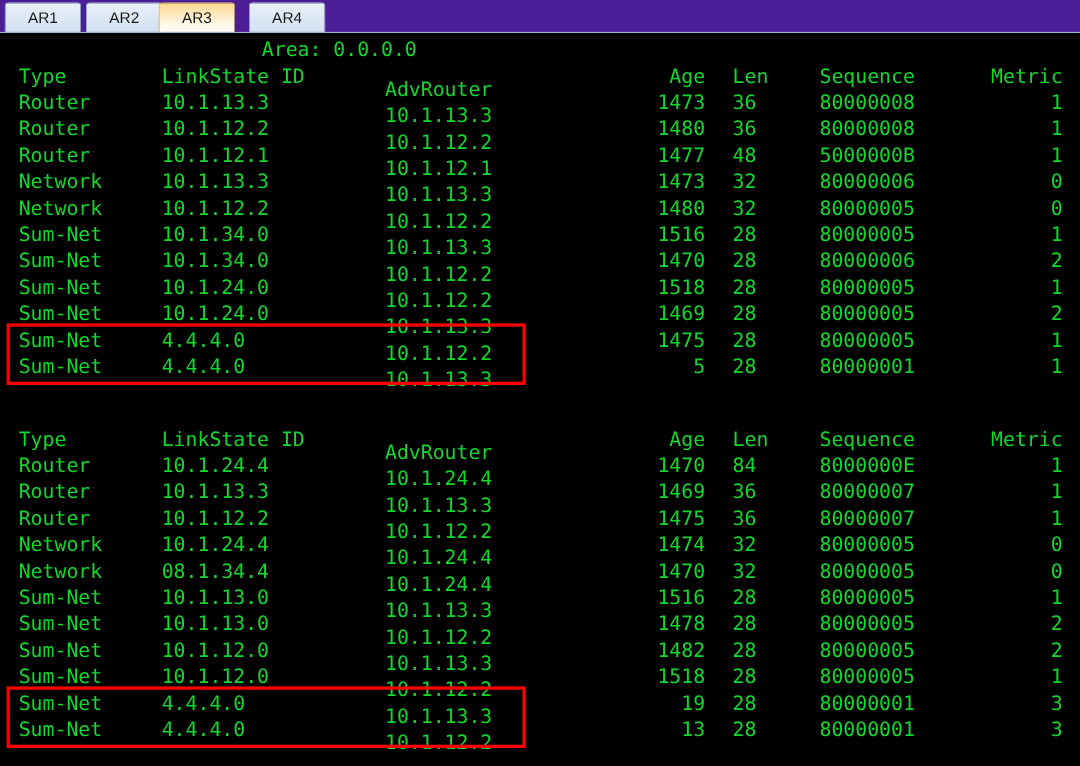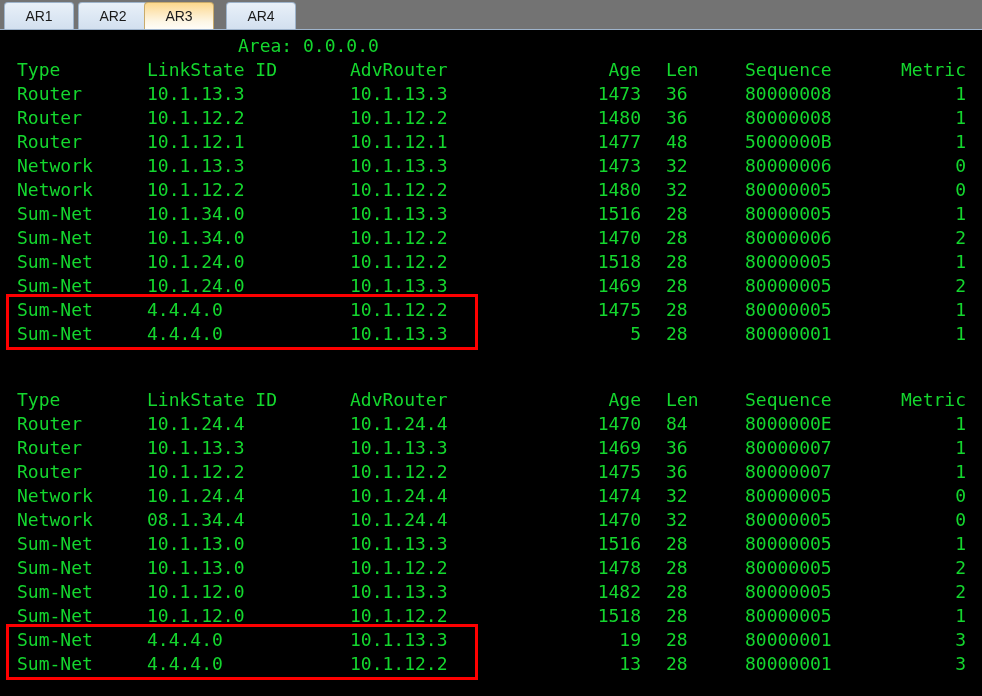--- a/index.html
+++ b/index.html
@@ -4,21 +4,21 @@
 <style>
   * { margin:0; padding:0; box-sizing:border-box; }
   html,body{
     width:982px; height:696px; overflow:hidden; background:#000;
     font-family:"DejaVu Sans Mono","Liberation Mono",monospace;
   }
 
   
   #tabbar{
     position:absolute; left:0; top:0; width:982px; height:30px;
-    background:#737373;
+    background:#4c1d95;
     border-bottom:1px solid #9fb4cc;
     font-family:"Liberation Sans","DejaVu Sans",sans-serif;
   }
   .tab{
     position:absolute; top:2px; height:27px; width:70px;
     border:1px solid #9db3cb;
     border-bottom:none;
     border-radius:4px 4px 0 0;
     background:linear-gradient(to bottom,#e9f0f8 0%,#dde8f4 50%,#d3e0ef 100%);
     color:#1a1a1a; font-size:14px;
@@ -38,21 +38,21 @@
   
   #term{
     position:absolute; left:0; top:30px; width:982px; height:666px;
     background:#000; color:#14d72e;
     font-size:18px; line-height:24px;
   }
   .line{ position:absolute; left:0; width:982px; height:24px; white-space:pre; }
   .col{ position:absolute; top:0; white-space:pre; }
   .c-type { left:17px;  text-align:left;  }
   .c-lsid { left:147px; text-align:left;  }
-  .c-adv  { left:350px; text-align:left;  }
+  .c-adv  { left:350px; text-align:left;margin-top:12px;  }
   .c-age  { left:553px; width:88px; text-align:right; }
   .c-len  { left:666px; text-align:left;  }
   .c-seq  { left:745px; text-align:left;  }
   .c-met  { left:860px; width:106px; text-align:right; }
   .c-area { left:238px; text-align:left;  }
 
   
   .hl{
     position:absolute;
     border:3px solid #fe0000;

